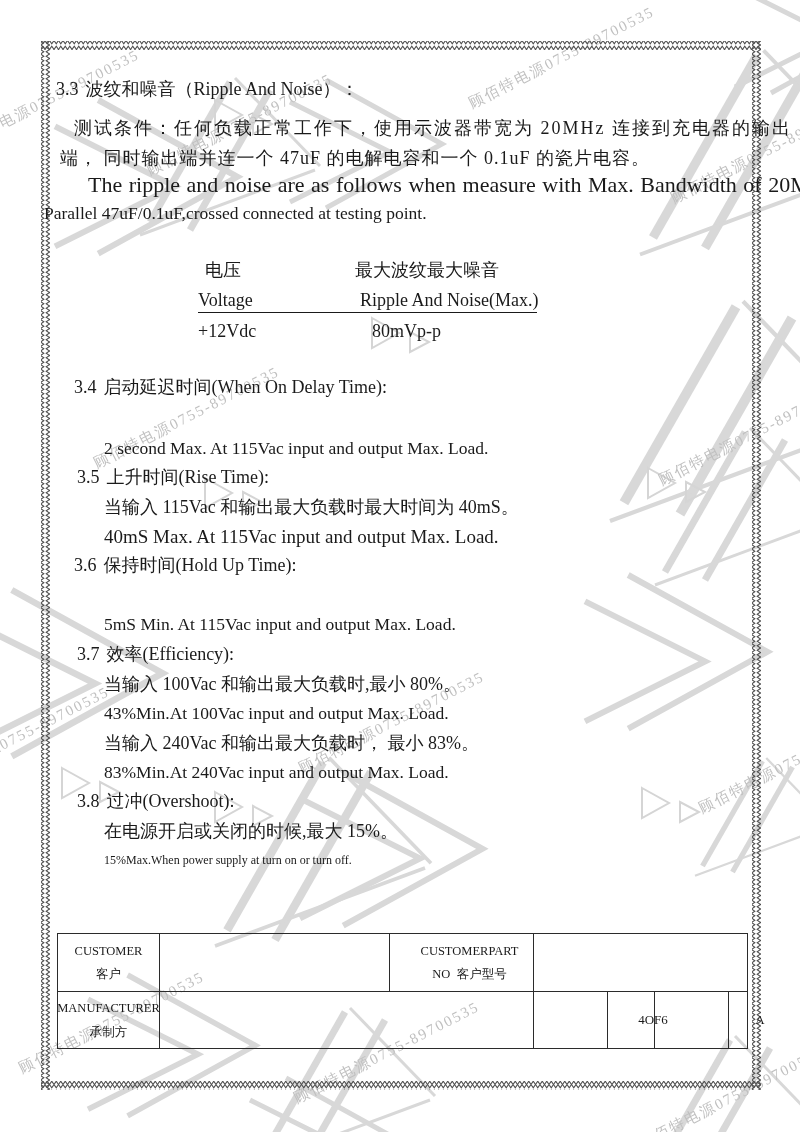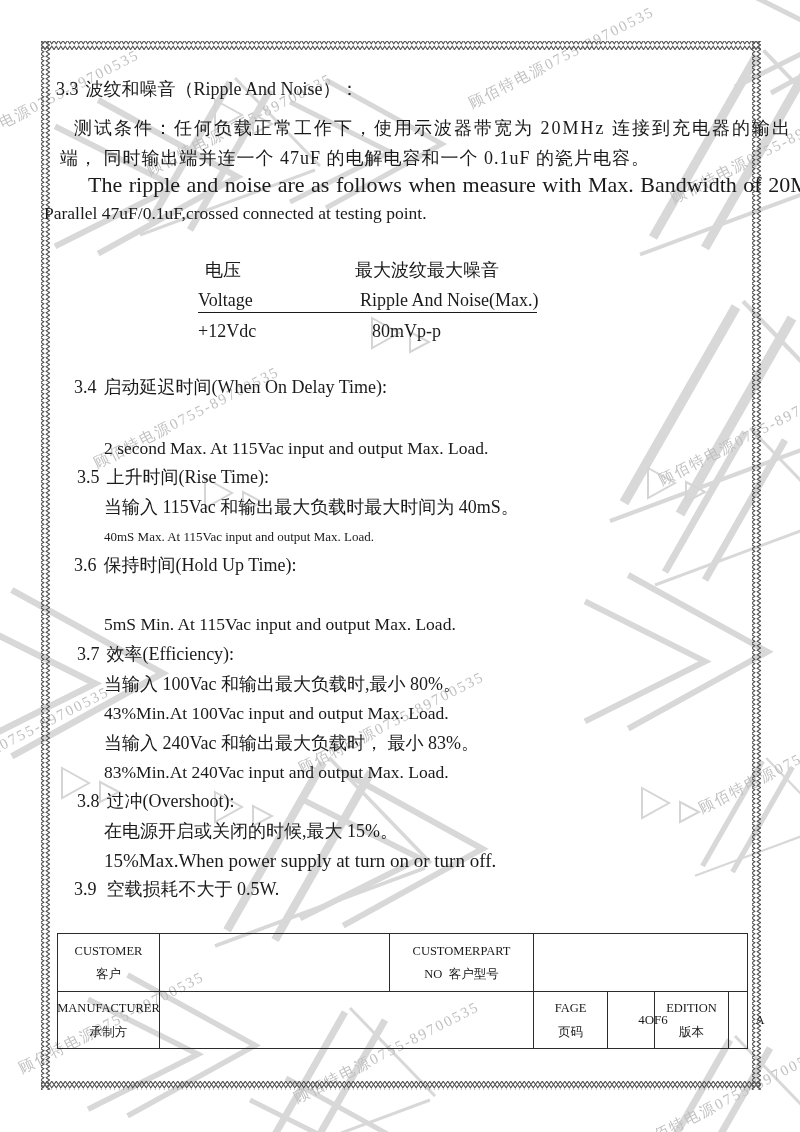--- a/index.html
+++ b/index.html
@@ -138,73 +138,64 @@
     <div class="ln" style="left:360px;top:289px">Ripple And Noise(Max.)</div>
     <div class="underline-rule" style="left:198px;top:312px;width:339px"></div>
     <div class="ln" style="left:198px;top:320px">+12Vdc</div>
     <div class="ln" style="left:372px;top:320px">80mVp-p</div>
 
     <div class="ln" style="left:74px;top:376px"><span>3.4</span><span class="gap"></span><span>启动延迟时间(When On Delay Time):</span></div>
     <div class="ln" style="left:104px;top:437px;font-size:17.5px">2 second Max. At 115Vac input and output Max. Load.</div>
 
     <div class="ln" style="left:77px;top:466px"><span>3.5</span><span class="gap"></span><span>上升时间(Rise Time):</span></div>
     <div class="ln" style="left:104px;top:496px">当输入 115Vac 和输出最大负载时最大时间为 40mS。</div>
-    <div class="ln" style="left:104px;top:525px;font-size:13px">40mS Max. At 115Vac input and output Max. Load.</div>
+    <div class="ln" style="left:104px;top:525px;font-size:19px">40mS Max. At 115Vac input and output Max. Load.</div>
 
     <div class="ln" style="left:74px;top:554px"><span>3.6</span><span class="gap"></span><span>保持时间(Hold Up Time):</span></div>
     <div class="ln" style="left:104px;top:613px;font-size:17.5px">5mS Min. At 115Vac input and output Max. Load.</div>
 
     <div class="ln" style="left:77px;top:643px"><span>3.7</span><span class="gap"></span><span>效率(Efficiency):</span></div>
     <div class="ln" style="left:104px;top:673px">当输入 100Vac 和输出最大负载时,最小 80%。</div>
     <div class="ln" style="left:104px;top:702px;font-size:17.5px">43%Min.At 100Vac input and output Max. Load.</div>
     <div class="ln" style="left:104px;top:732px">当输入 240Vac 和输出最大负载时， 最小 83%。</div>
     <div class="ln" style="left:104px;top:761px;font-size:17.5px">83%Min.At 240Vac input and output Max. Load.</div>
 
     <div class="ln" style="left:77px;top:790px"><span>3.8</span><span class="gap"></span><span>过冲(Overshoot):</span></div>
     <div class="ln" style="left:104px;top:820px">在电源开启或关闭的时候,最大 15%。</div>
-    <div class="ln" style="left:104px;top:849px;font-size:19px">15%Max.When power supply at turn on or turn off.</div>
-
-    <div class="ln" style="left:74px;top:878px"><span>3.9</span><span class="gap" style="width:10px"></span><span>空载损耗不大于 0.5W.</span></div>
+    <div class="ln" style="left:104px;top:849px;font-size:12px">15%Max.When power supply at turn on or turn off.</div>
+
 
     <div class="ftable">
 
       <div class="fline" style="left:0;top:57px;width:689px;height:1px"></div>
       <div class="fline" style="left:101px;top:0;width:1px;height:114px"></div>
       <div class="fline" style="left:331px;top:0;width:1px;height:57px"></div>
       <div class="fline" style="left:475px;top:0;width:1px;height:114px"></div>
       <div class="fline" style="left:549px;top:58px;width:1px;height:56px"></div>
       <div class="fline" style="left:596px;top:58px;width:1px;height:56px"></div>
       <div class="fline" style="left:670px;top:58px;width:1px;height:56px"></div>
 
       <div class="fcell" style="left:0;top:0;width:101px;height:57px">
         <span>CUSTOMER</span>
         <span class="cnlab">客户</span>
       </div>
       <div class="fcell" style="left:102px;top:0;width:229px;height:57px"></div>
-      <div class="fcell" style="left:332px;top:0;width:143px;height:57px">
+      <div class="fcell" style="left:340px;top:0;width:143px;height:57px">
         <span>CUSTOMERPART</span>
         <span class="cnlab">NO  客户型号</span>
       </div>
       <div class="fcell" style="left:476px;top:0;width:213px;height:57px"></div>
 
       <div class="fcell" style="left:0;top:58px;width:101px;height:56px">
         <span>MANUFACTURER</span>
         <span class="cnlab">承制方</span>
       </div>
       <div class="fcell" style="left:102px;top:58px;width:373px;height:56px"></div>
-      <div class="fcell" style="left:476px;top:58px;width:73px;height:56px">
-        <span>FAGE</span>
-        <span class="cnlab">页码</span>
-      </div>
       <div class="fcell" style="left:550px;top:58px;width:46px;height:56px">
         <span class="fval">4OF6</span>
       </div>
-      <div class="fcell" style="left:597px;top:58px;width:73px;height:56px">
-        <span>EDITION</span>
-        <span class="cnlab">版本</span>
-      </div>
       <div class="fcell" style="left:671px;top:58px;width:18px;height:56px">
         <span class="fval">A</span>
       </div>
     </div>
 
   </div>
 </div>
 
 </body></html>

